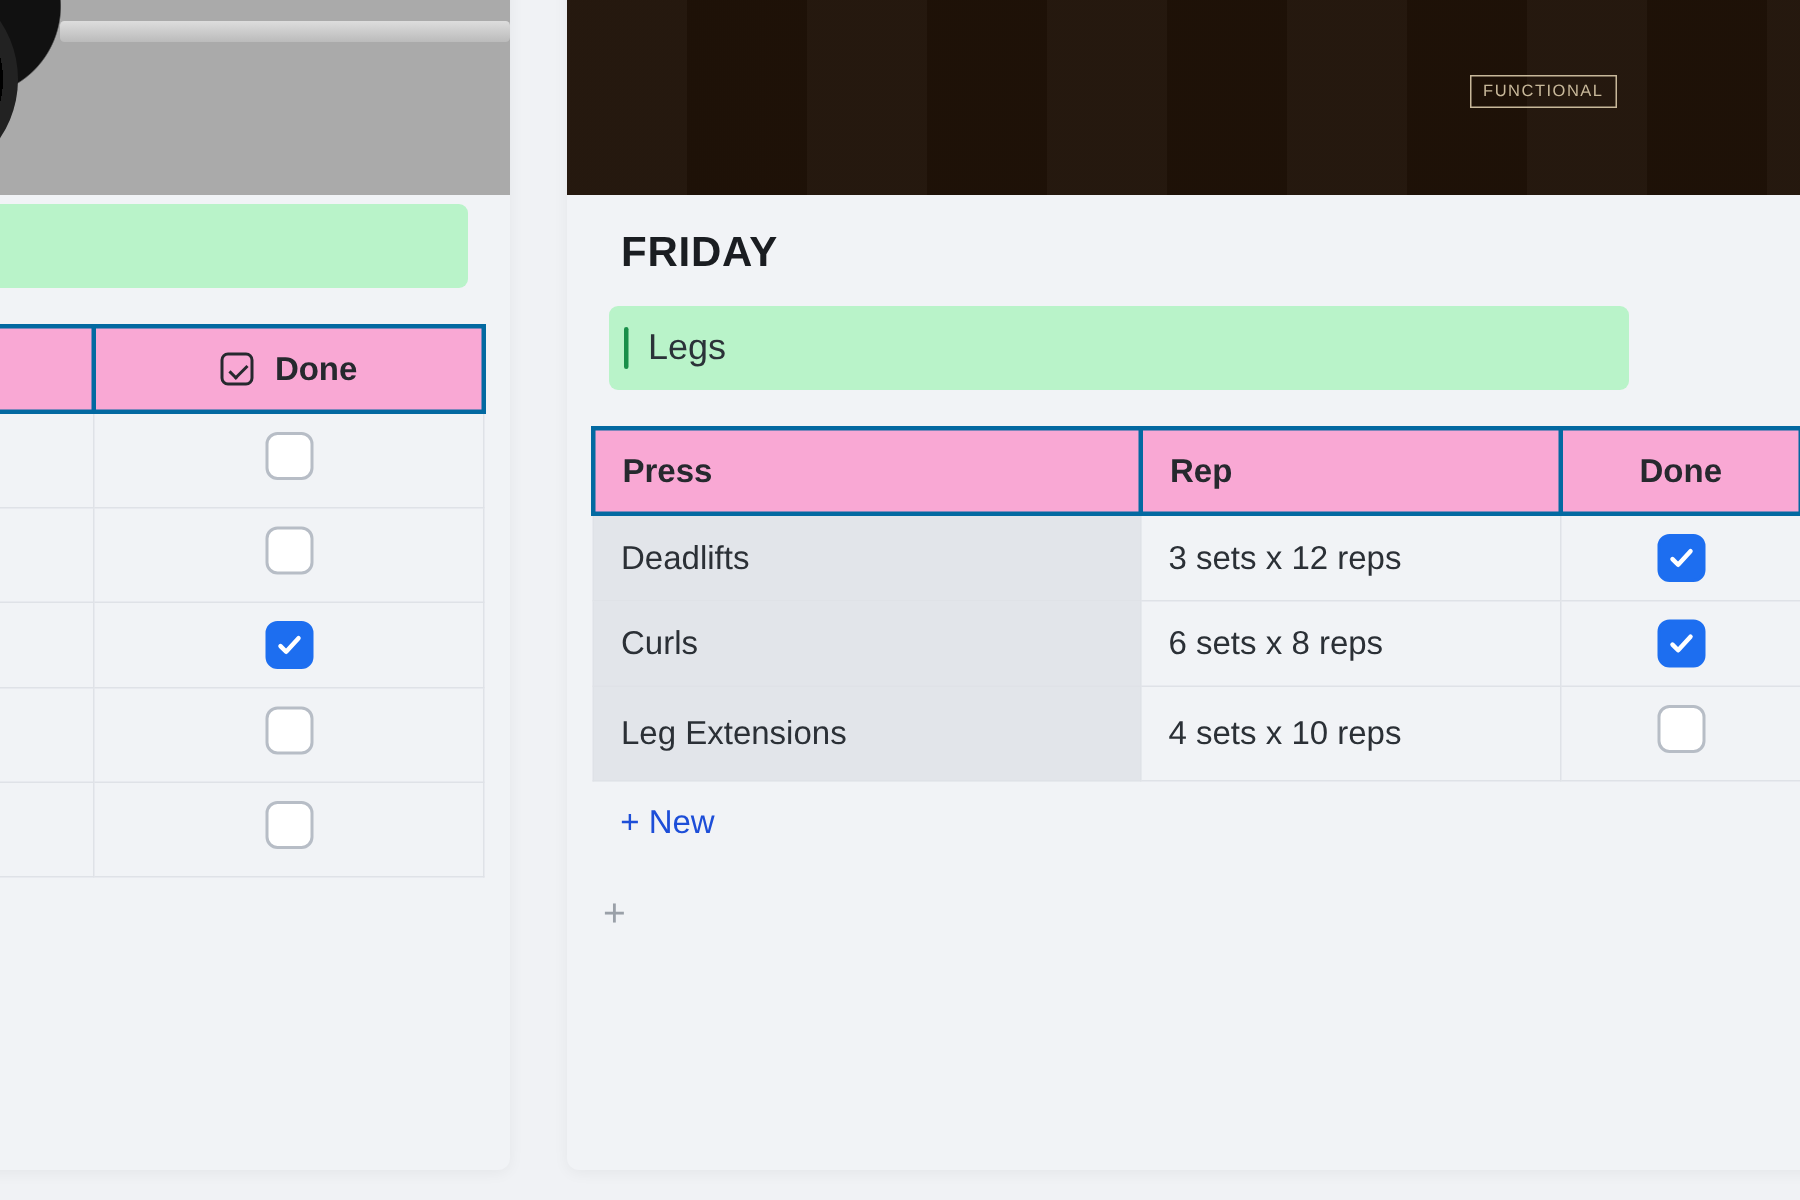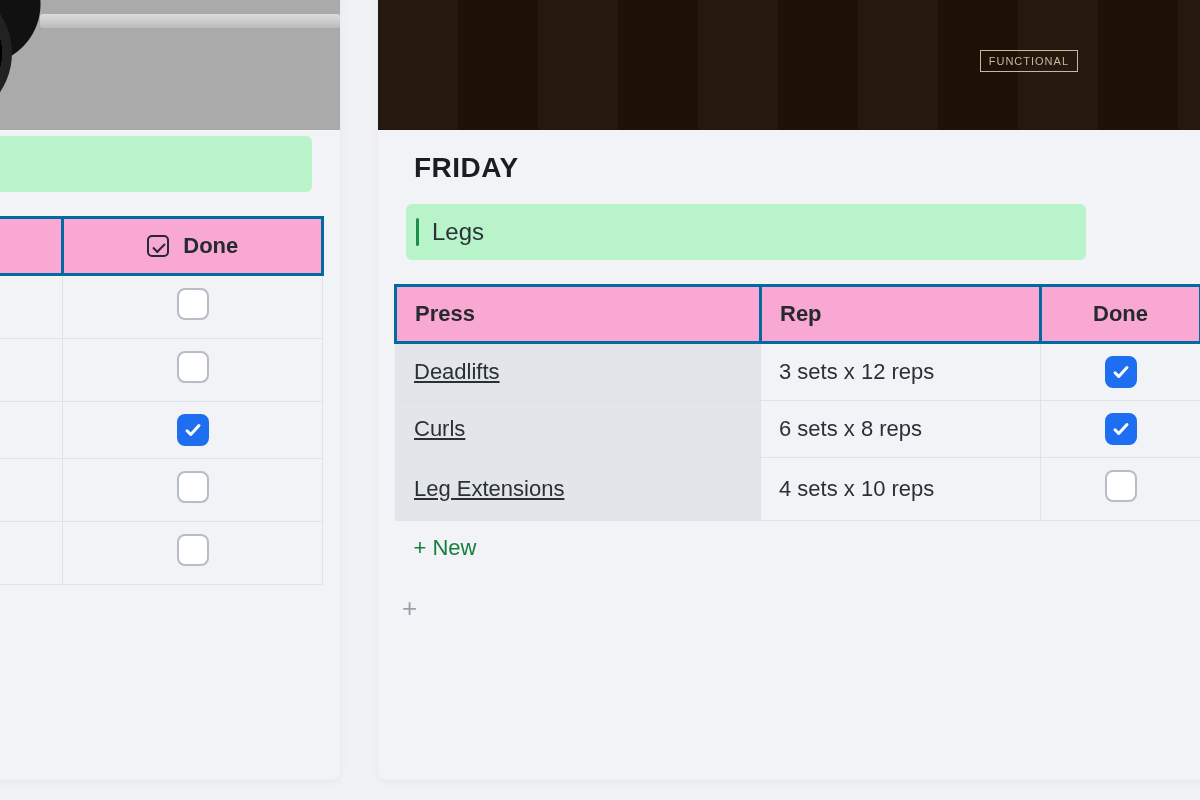--- a/index.html
+++ b/index.html
@@ -120,42 +120,42 @@
     border: 3px solid #0369a1;
   }
   tbody td {
     padding: 12px 18px;
     border: 1px solid #dfe2e7;
     color: #2b3036;
     background: #f1f3f6;
   }
   tbody tr:nth-child(odd) td.sets-col { background:#e2e5ea; }
   tbody tr:nth-child(even) td.sets-col { background:#e2e5ea; }
-  .sets-col { background:#e2e5ea !important; font-weight:500;text-decoration:underline; }
+  .sets-col { background:#e2e5ea !important; font-weight:500; }
   .done-col { text-align:center; width:160px; }
   .rep-col { width:280px; }
   .left-rep-col { width:200px; }
   .left-done-col { text-align:center; width:170px; }
   .checkbox {
     display:inline-flex;
     width:32px; height:32px;
     border-radius:8px;
     border:2.5px solid #b7bdc6;
     align-items:center; justify-content:center;
     cursor:pointer;
     background:#fff;
   }
   .checkbox.checked {
     background:#1d6ef0;
     border-color:#1d6ef0;
   }
   .checkbox.checked svg { display:block; }
   .checkbox svg { display:none; width:18px; height:18px; }
   .new-row td {
-    color:#15803d;
+    color:#1d4ed8;
     padding:14px 18px;
     border:none;
     background:#f1f3f6;
   }
   .plus-btn {
     color:#9aa0a8;
     font-size:26px;
     padding:18px 24px 0 24px;
     cursor:pointer;
     display:inline-block;

